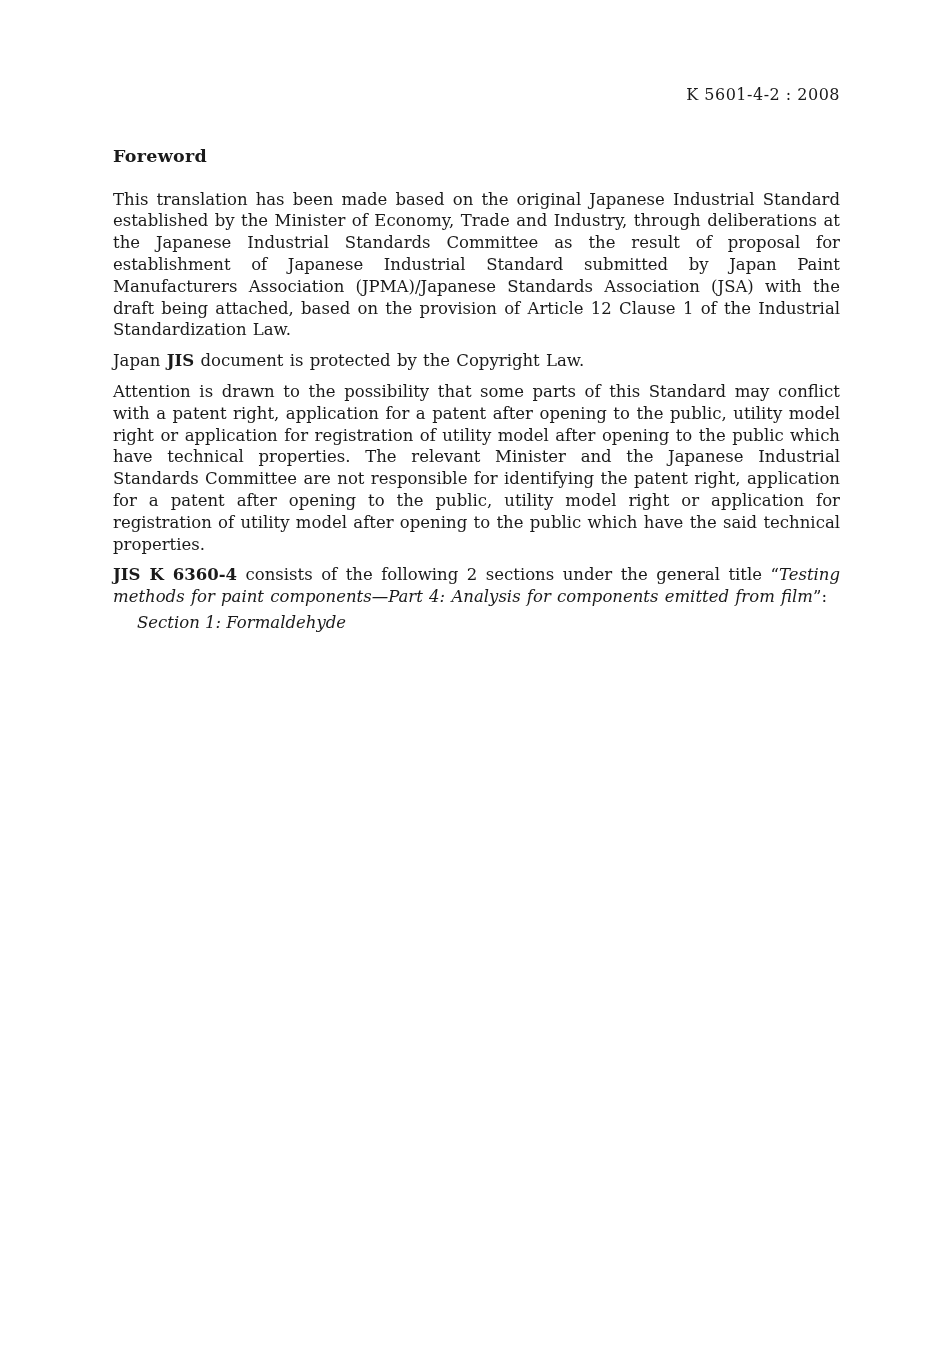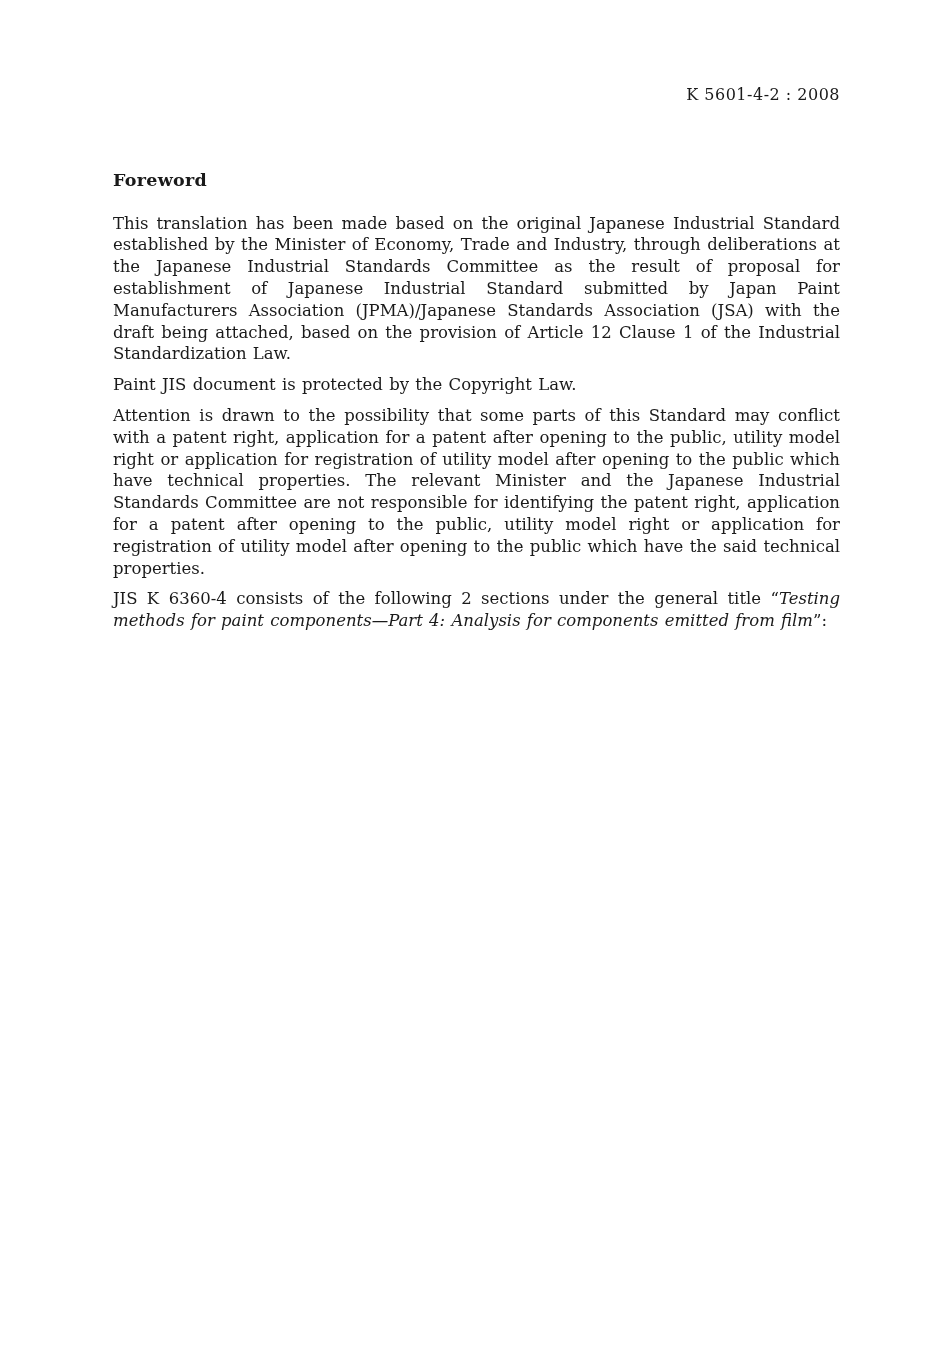--- a/index.html
+++ b/index.html
@@ -25,38 +25,38 @@
     padding: 84px 110px 0 113px; 
   }
 
   .doc-header {
     text-align: right;
     font-size: 16px;
     letter-spacing: 0.5px;
   }
 
   .foreword-heading {
-    margin-top: 64px;
+    margin-top: 40px;
     margin-bottom: 21px;
     font-size: 17.5px;
     font-weight: bold;
     letter-spacing: 0.3px;
   }
 
   p.body-para {
     text-align: justify;
     margin-bottom: 9px;
     word-spacing: 1px;
   }
 
   p.body-para:last-of-type {
     margin-bottom: 0;
   }
 
-  .bold { font-weight: normal; }
+  .bold { font-weight: bold; }
   .italic { font-style: italic; }
 
   .section-line {
     font-style: italic;
     margin: 4px 0 0 24px;
   }
 
   .footer-page-number {
     position: absolute;
     left: 0;
@@ -82,26 +82,27 @@
 <div class="page">
 
   <div class="content">
 
     <div class="doc-header">K 5601-4-2 : 2008</div>
 
     <h1 class="foreword-heading">Foreword</h1>
 
     <p class="body-para">This translation has been made based on the original Japanese Industrial Standard established by the Minister of Economy, Trade and Industry, through deliberations at the Japanese Industrial Standards Committee as the result of proposal for establishment of Japanese Industrial Standard submitted by Japan Paint Manufacturers Association (JPMA)/Japanese Standards Association (JSA) with the draft being attached, based on the provision of Article 12 Clause 1 of the Industrial Standardization Law.</p>
 
-    <p class="body-para"><span>Paint </span><span class="bold">JIS</span><span> document is protected by the Copyright Law.</span></p>
+    <p class="body-para"><span>Japan </span><span class="bold">JIS</span><span> document is protected by the Copyright Law.</span></p>
 
     <p class="body-para">Attention is drawn to the possibility that some parts of this Standard may conflict with a patent right, application for a patent after opening to the public, utility model right or application for registration of utility model after opening to the public which have technical properties.  The relevant Minister and the Japanese Industrial Standards Committee are not responsible for identifying the patent right, application for a patent after opening to the public, utility model right or application for registration of utility model after opening to the public which have the said technical properties.</p>
 
     <p class="body-para"><span class="bold">JIS K 6360-4</span><span> consists of the following 2 sections under the general title “</span><span class="italic">Testing methods for paint components—Part 4: Analysis for components emitted from film</span><span>”:</span></p>
 
+    <div class="section-line">Section 1:  Formaldehyde</div>
 
 
   </div>
 
   <div class="footer-page-number">(i)</div>
 
   <div class="footer-copyright">PROTECTED BY COPYRIGHT</div>
 
 </div>
 

